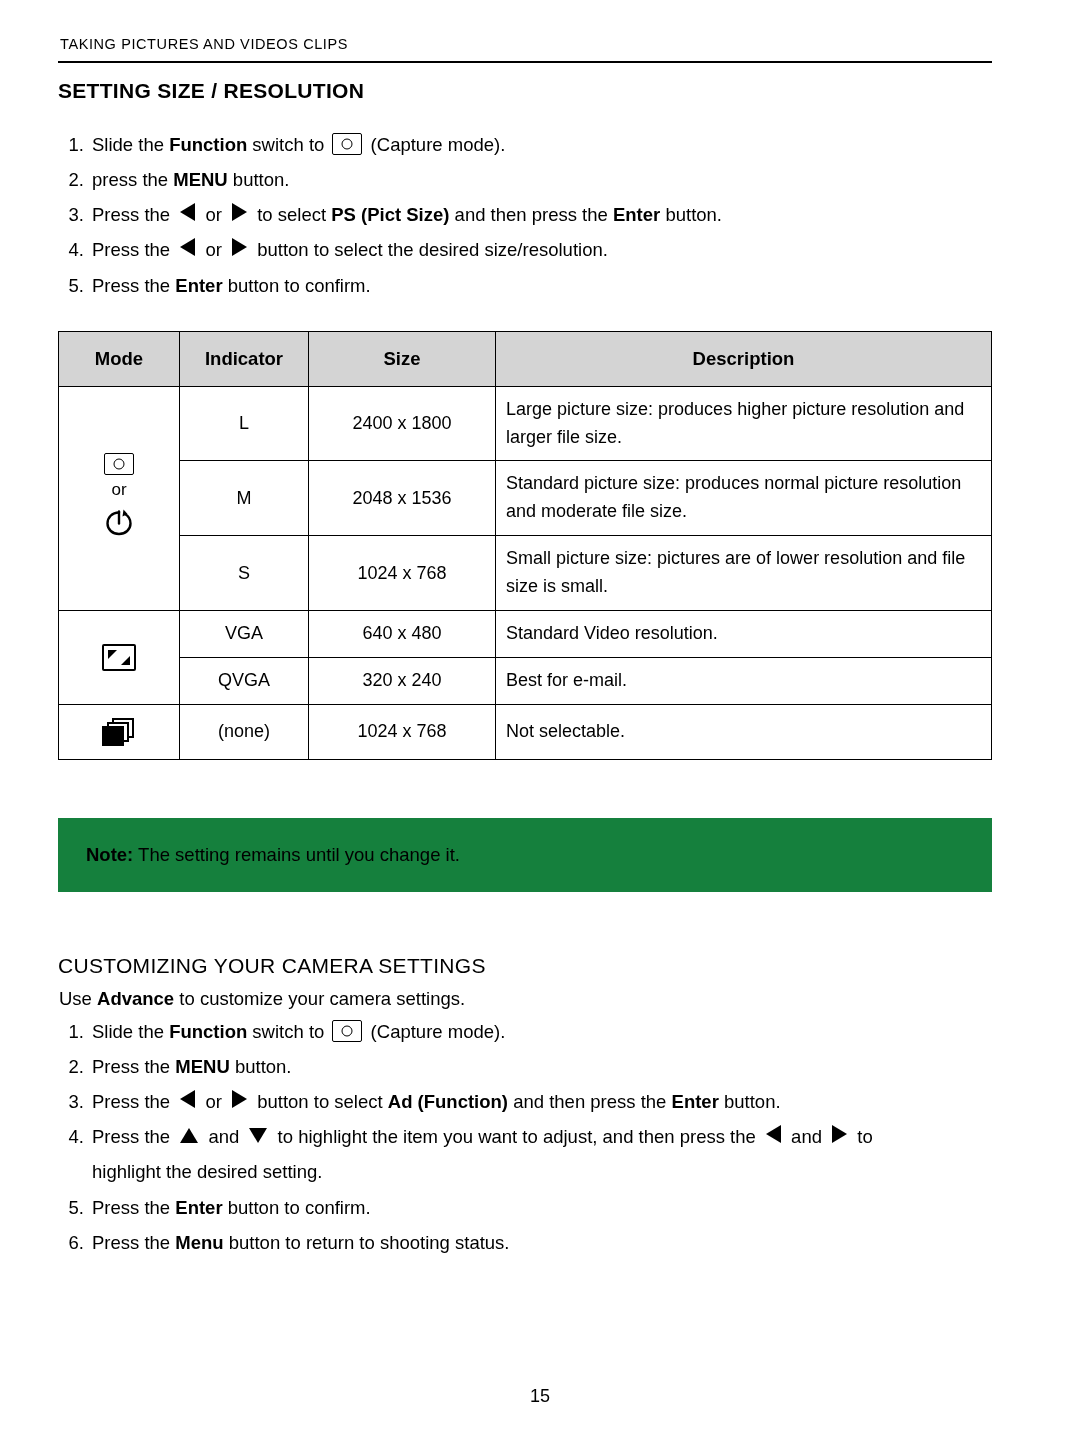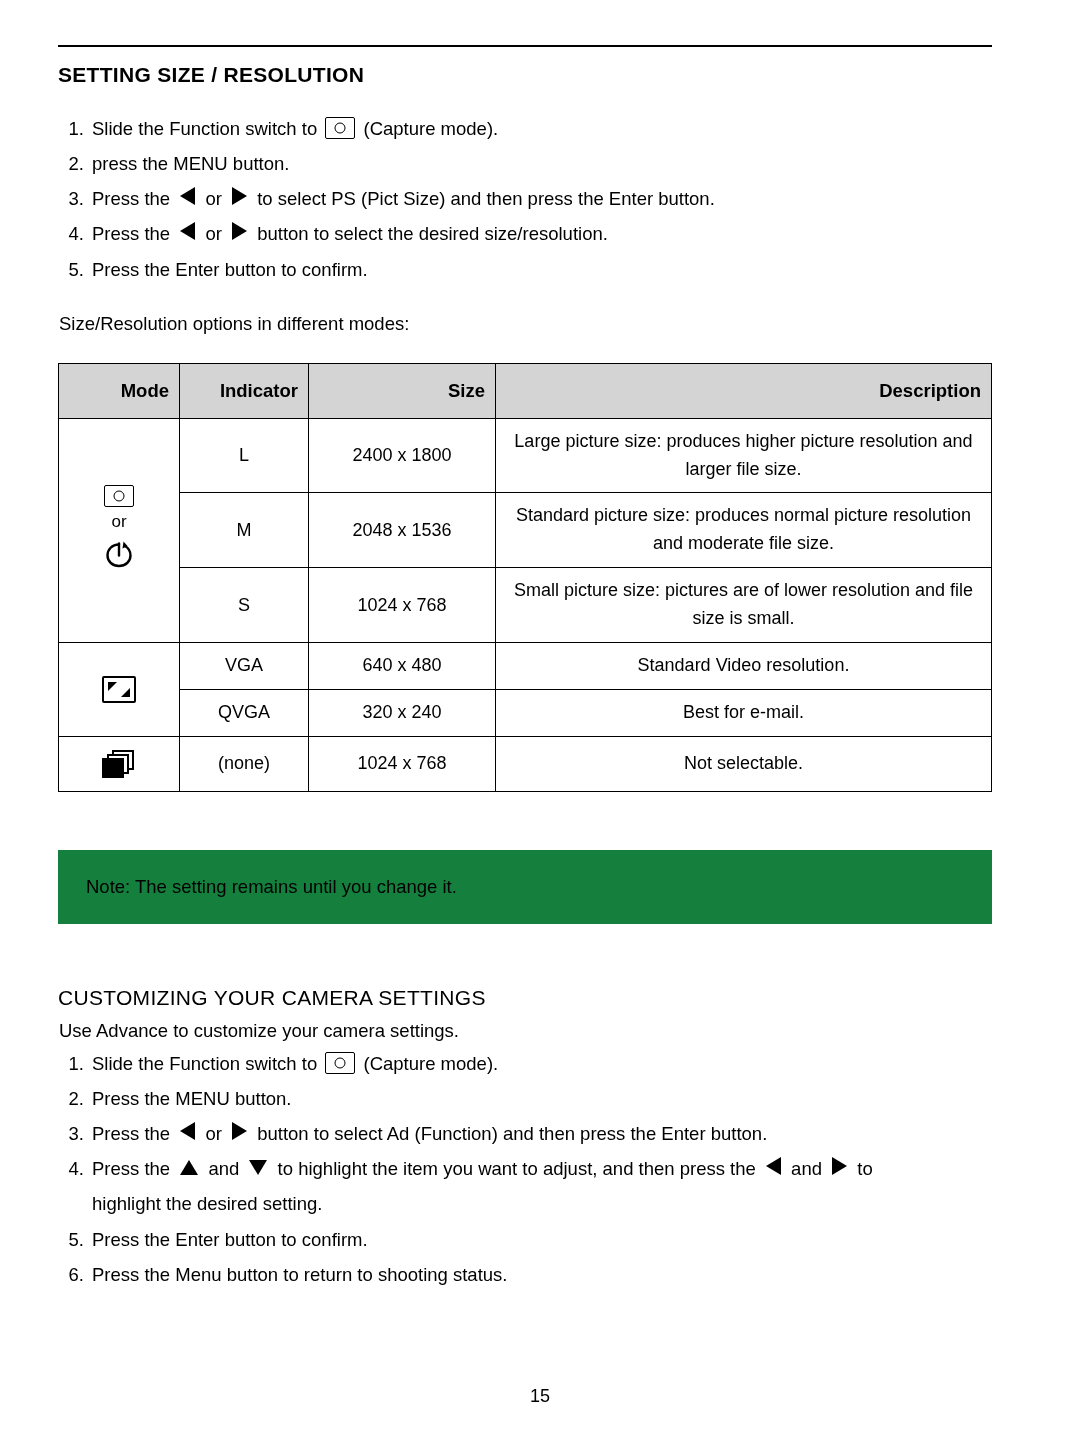--- a/index.html
+++ b/index.html
@@ -50,21 +50,21 @@
     line-height: 1.9;
     position: relative;
     padding-left: 34px;
   }
   ol.steps li .num {
     position: absolute;
     left: 0;
     width: 26px;
     text-align: right;
   }
-  b { font-weight: normal; }
+  b { font-weight: bold; }
 
   .para {
     font-size: 18.5px;
     margin: 26px 0 0 1px;
   }
 
   
   .icon-box {
     display: inline-block;
     vertical-align: -4px;
@@ -124,28 +124,28 @@
   }
   table.modes th, table.modes td {
     border: 1.5px solid #000;
     padding: 9px 10px;
     font-size: 18px;
     vertical-align: middle;
   }
   table.modes thead th {
     background: #d4d4d4;
     font-weight: bold;
-    text-align: right;
+    text-align: center;
     height: 36px;
     font-size: 18.5px;
   }
   td.c-mode { text-align: center; width: 100px; }
   td.c-ind  { text-align: center; width: 108px; }
   td.c-size { text-align: center; width: 166px; }
-  td.c-desc { text-align: center; padding-left: 14px; line-height: 1.55; }
+  td.c-desc { text-align: left; padding-left: 14px; line-height: 1.55; }
   th.c-mode { width: 100px; }
   th.c-ind  { width: 108px; }
   th.c-size { width: 166px; }
 
   .mode-stack {
     display: flex;
     flex-direction: column;
     align-items: center;
     justify-content: center;
     gap: 5px;
@@ -221,20 +221,21 @@
     width: 1080px;
     text-align: center;
     font-size: 18px;
   }
 </style>
 </head>
 <body>
 
 <div class="page">
 
+  <div class="header-text">TAKING PICTURES AND VIDEOS CLIPS</div>
   <hr class="header-rule">
 
   <h1 class="section-title">SETTING SIZE / RESOLUTION</h1>
 
   <ol class="steps">
     <li>
       <span class="num">1.</span>
       <span>Slide the </span><b>Function</b><span> switch to </span><span class="icon-box"></span><span> (Capture mode).</span>
     </li>
     <li>
@@ -248,21 +249,20 @@
     <li>
       <span class="num">4.</span>
       <span>Press the </span><span class="arrow-left"></span><span> or </span><span class="arrow-right"></span><span> button to select the desired size/resolution.</span>
     </li>
     <li>
       <span class="num">5.</span>
       <span>Press the </span><b>Enter</b><span> button to confirm.</span>
     </li>
   </ol>
 
-  <div class="para">Size/Resolution options in different modes:</div>
 
   <table class="modes">
     <thead>
       <tr>
         <th class="c-mode">Mode</th>
         <th class="c-ind">Indicator</th>
         <th class="c-size">Size</th>
         <th class="c-desc">Description</th>
       </tr>
     </thead>

